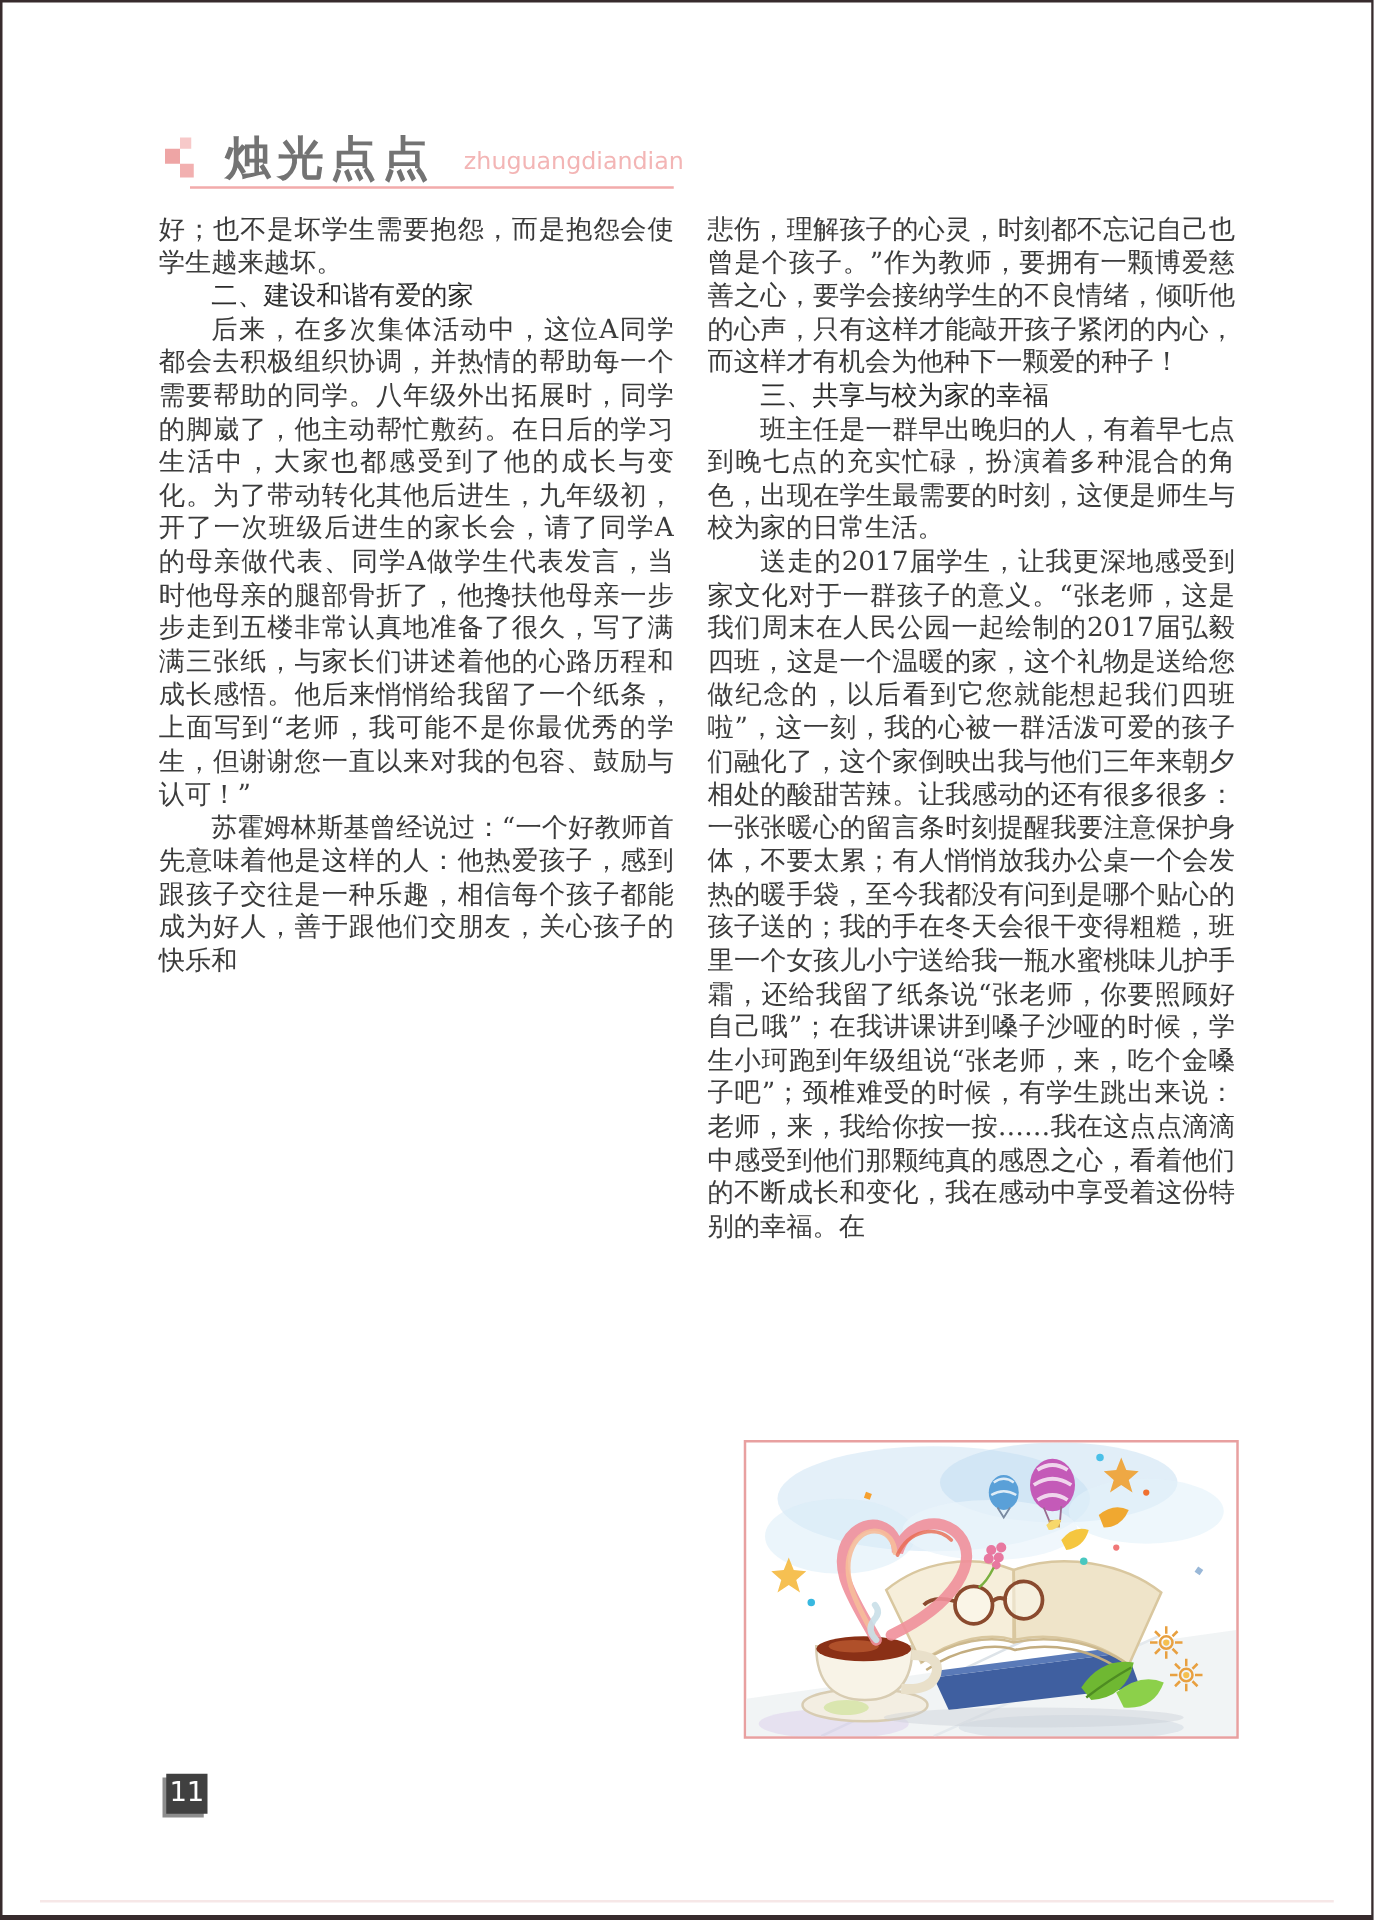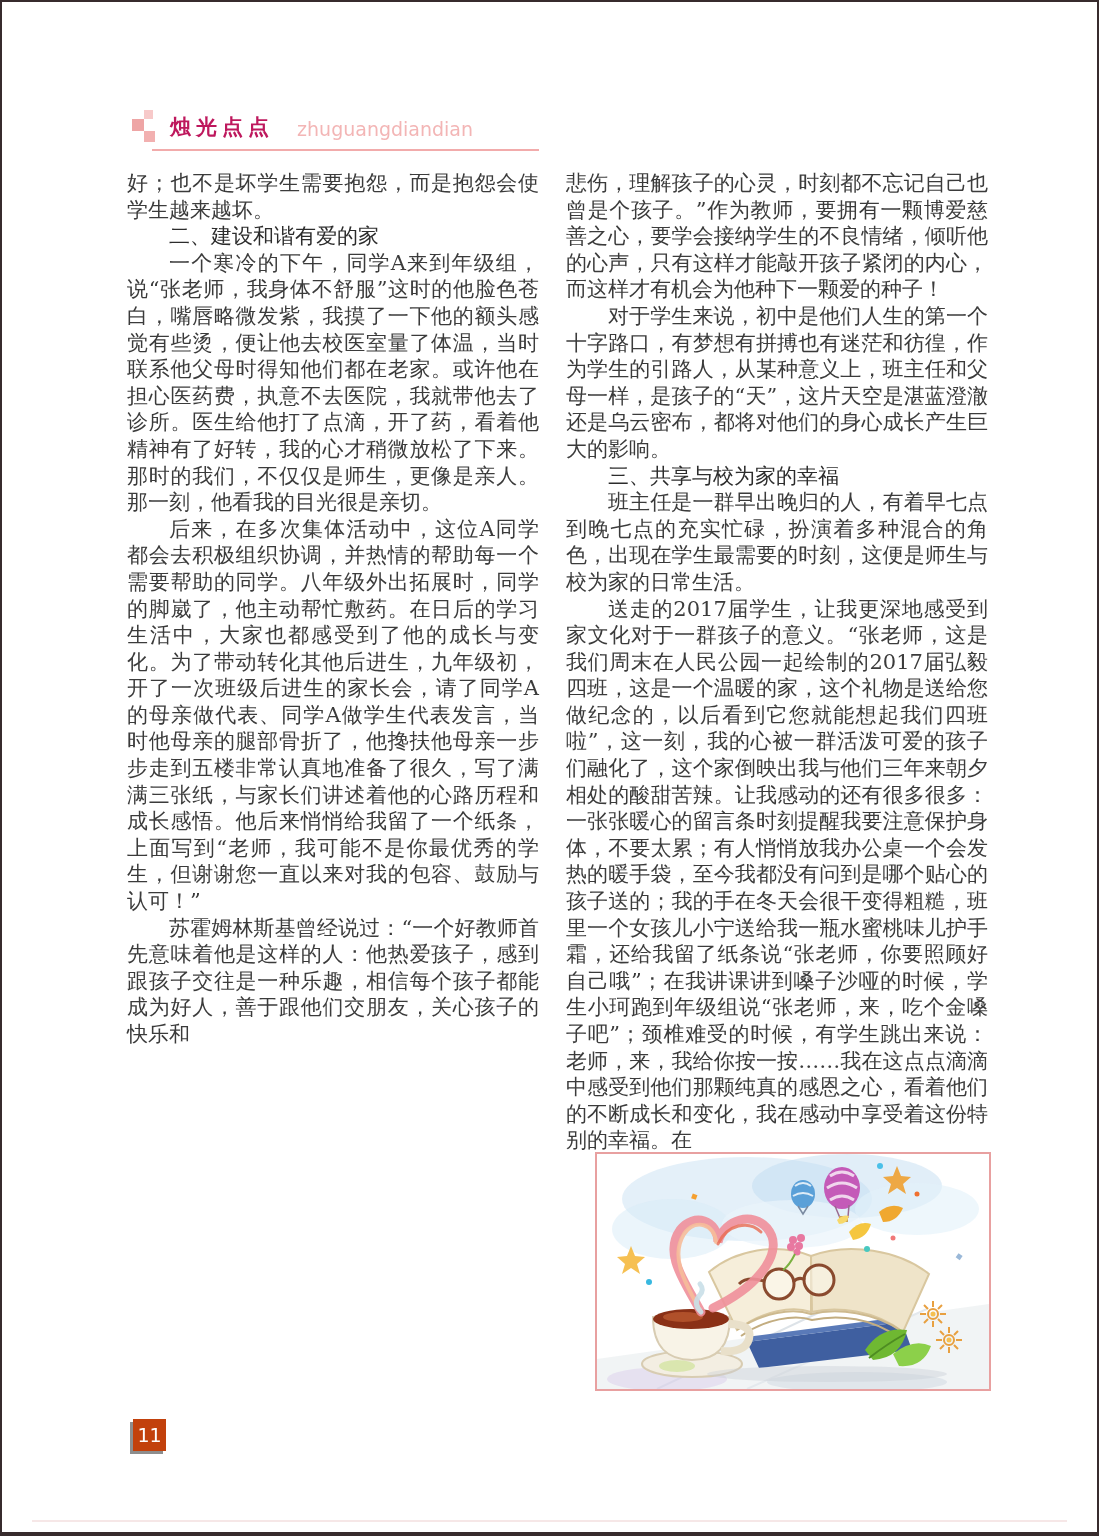--- a/index.html
+++ b/index.html
@@ -20,22 +20,22 @@
   .sq-a{left:1px;top:12px;width:12px;height:12px;background:#eea5a5;}
   .sq-b{left:13px;top:3px;width:9px;height:9px;background:#f7c9c9;}
   .sq-c{left:13px;top:24px;width:11px;height:11px;background:#f2b0b0;}
   .header-rule{
     position:absolute;left:25px;top:0;width:387px;height:44px;
     border-bottom:2px solid #f2abab;
     white-space:nowrap;
   }
   .title{
     font-family:"DejaVu Sans","Liberation Sans",sans-serif;
-    font-weight:bold;font-size:21px;color:#be185d;
-    letter-spacing:5px;margin-left:18px;line-height:44px;vertical-align:bottom;
+    font-weight:bold;font-size:37px;color:#737373;
+    letter-spacing:5px;margin-left:28px;line-height:44px;vertical-align:bottom;
   }
   .pinyin{
     font-family:"DejaVu Sans","Liberation Sans",sans-serif;
     font-size:19px;color:#f3b5b5;margin-left:18px;line-height:40px;vertical-align:bottom;
   }
   
   .col{
     position:absolute;top:168px;
     color:#3b3b3b;
     font-size:21px;line-height:26.6px;
@@ -49,23 +49,23 @@
   .head{font-weight:normal;text-indent:2em;color:#2c2c2c;}
   
   .photo{
     position:absolute;left:593px;top:1150px;width:392px;height:235px;
     margin:0;border:2px solid #e8a0a0;background:#ffffff;box-sizing:content-box;
   }
   .photo svg{display:block;width:392px;height:235px;}
   
   .pagenum{
     position:absolute;left:131px;top:1417px;width:33px;height:32px;
-    background:#c2410c;color:#ffffff;
+    background:#404040;color:#ffffff;
     font-family:"DejaVu Sans","Liberation Sans",sans-serif;
-    font-size:19px;line-height:32px;text-align:center;
+    font-size:22px;line-height:32px;text-align:center;
     box-shadow:-3px 3px 0 #8d8d8d;
   }
   .bottom-accent{
     position:absolute;left:30px;top:1518px;width:1035px;height:2px;
     background:#f6e7e7;
   }
 </style>
 </head>
 <body>
 
@@ -79,28 +79,26 @@
     </div>
     <div class="header-rule">
       <span class="title">烛光点点</span>
       <span class="pinyin">zhuguangdiandian</span>
     </div>
   </div>
 
   <div class="col col-left">
     <p class="cont">好；也不是坏学生需要抱怨，而是抱怨会使学生越来越坏。</p>
     <p class="head">二、建设和谐有爱的家</p>
-    <p class="ind">一个寒冷的下午，同学A来到年级组，说“张老师，我身体不舒服”这时的他脸色苍白，嘴唇略微发紫，我摸了一下他的额头感觉有些烫，便让他去校医室量了体温，当时联系他父母时得知他们都在老家。或许他在担心医药费，执意不去医院，我就带他去了诊所。医生给他打了点滴，开了药，看着他精神有了好转，我的心才稍微放松了下来。那时的我们，不仅仅是师生，更像是亲人。那一刻，他看我的目光很是亲切。</p>
     <p class="ind">后来，在多次集体活动中，这位A同学都会去积极组织协调，并热情的帮助每一个需要帮助的同学。八年级外出拓展时，同学的脚崴了，他主动帮忙敷药。在日后的学习生活中，大家也都感受到了他的成长与变化。为了带动转化其他后进生，九年级初，开了一次班级后进生的家长会，请了同学A的母亲做代表、同学A做学生代表发言，当时他母亲的腿部骨折了，他搀扶他母亲一步步走到五楼非常认真地准备了很久，写了满满三张纸，与家长们讲述着他的心路历程和成长感悟。他后来悄悄给我留了一个纸条，上面写到“老师，我可能不是你最优秀的学生，但谢谢您一直以来对我的包容、鼓励与认可！”</p>
     <p class="ind">苏霍姆林斯基曾经说过：“一个好教师首先意味着他是这样的人：他热爱孩子，感到跟孩子交往是一种乐趣，相信每个孩子都能成为好人，善于跟他们交朋友，关心孩子的快乐和</p>
   </div>
 
   <div class="col col-right">
     <p class="cont">悲伤，理解孩子的心灵，时刻都不忘记自己也曾是个孩子。”作为教师，要拥有一颗博爱慈善之心，要学会接纳学生的不良情绪，倾听他的心声，只有这样才能敲开孩子紧闭的内心，而这样才有机会为他种下一颗爱的种子！</p>
-    <p class="ind">对于学生来说，初中是他们人生的第一个十字路口，有梦想有拼搏也有迷茫和彷徨，作为学生的引路人，从某种意义上，班主任和父母一样，是孩子的“天”，这片天空是湛蓝澄澈还是乌云密布，都将对他们的身心成长产生巨大的影响。</p>
     <p class="head">三、共享与校为家的幸福</p>
     <p class="ind">班主任是一群早出晚归的人，有着早七点到晚七点的充实忙碌，扮演着多种混合的角色，出现在学生最需要的时刻，这便是师生与校为家的日常生活。</p>
     <p class="ind">送走的2017届学生，让我更深地感受到家文化对于一群孩子的意义。“张老师，这是我们周末在人民公园一起绘制的2017届弘毅四班，这是一个温暖的家，这个礼物是送给您做纪念的，以后看到它您就能想起我们四班啦”，这一刻，我的心被一群活泼可爱的孩子们融化了，这个家倒映出我与他们三年来朝夕相处的酸甜苦辣。让我感动的还有很多很多：一张张暖心的留言条时刻提醒我要注意保护身体，不要太累；有人悄悄放我办公桌一个会发热的暖手袋，至今我都没有问到是哪个贴心的孩子送的；我的手在冬天会很干变得粗糙，班里一个女孩儿小宁送给我一瓶水蜜桃味儿护手霜，还给我留了纸条说“张老师，你要照顾好自己哦”；在我讲课讲到嗓子沙哑的时候，学生小珂跑到年级组说“张老师，来，吃个金嗓子吧”；颈椎难受的时候，有学生跳出来说：老师，来，我给你按一按……我在这点点滴滴中感受到他们那颗纯真的感恩之心，看着他们的不断成长和变化，我在感动中享受着这份特别的幸福。在</p>
   </div>
 
   <figure class="photo">
     <svg viewBox="0 0 392 235" xmlns="http://www.w3.org/2000/svg">
 
       <ellipse cx="150" cy="45" rx="125" ry="42" fill="#cde4f4" opacity="0.55"></ellipse>
       <ellipse cx="250" cy="32" rx="95" ry="32" fill="#bcd9ef" opacity="0.45"></ellipse>

